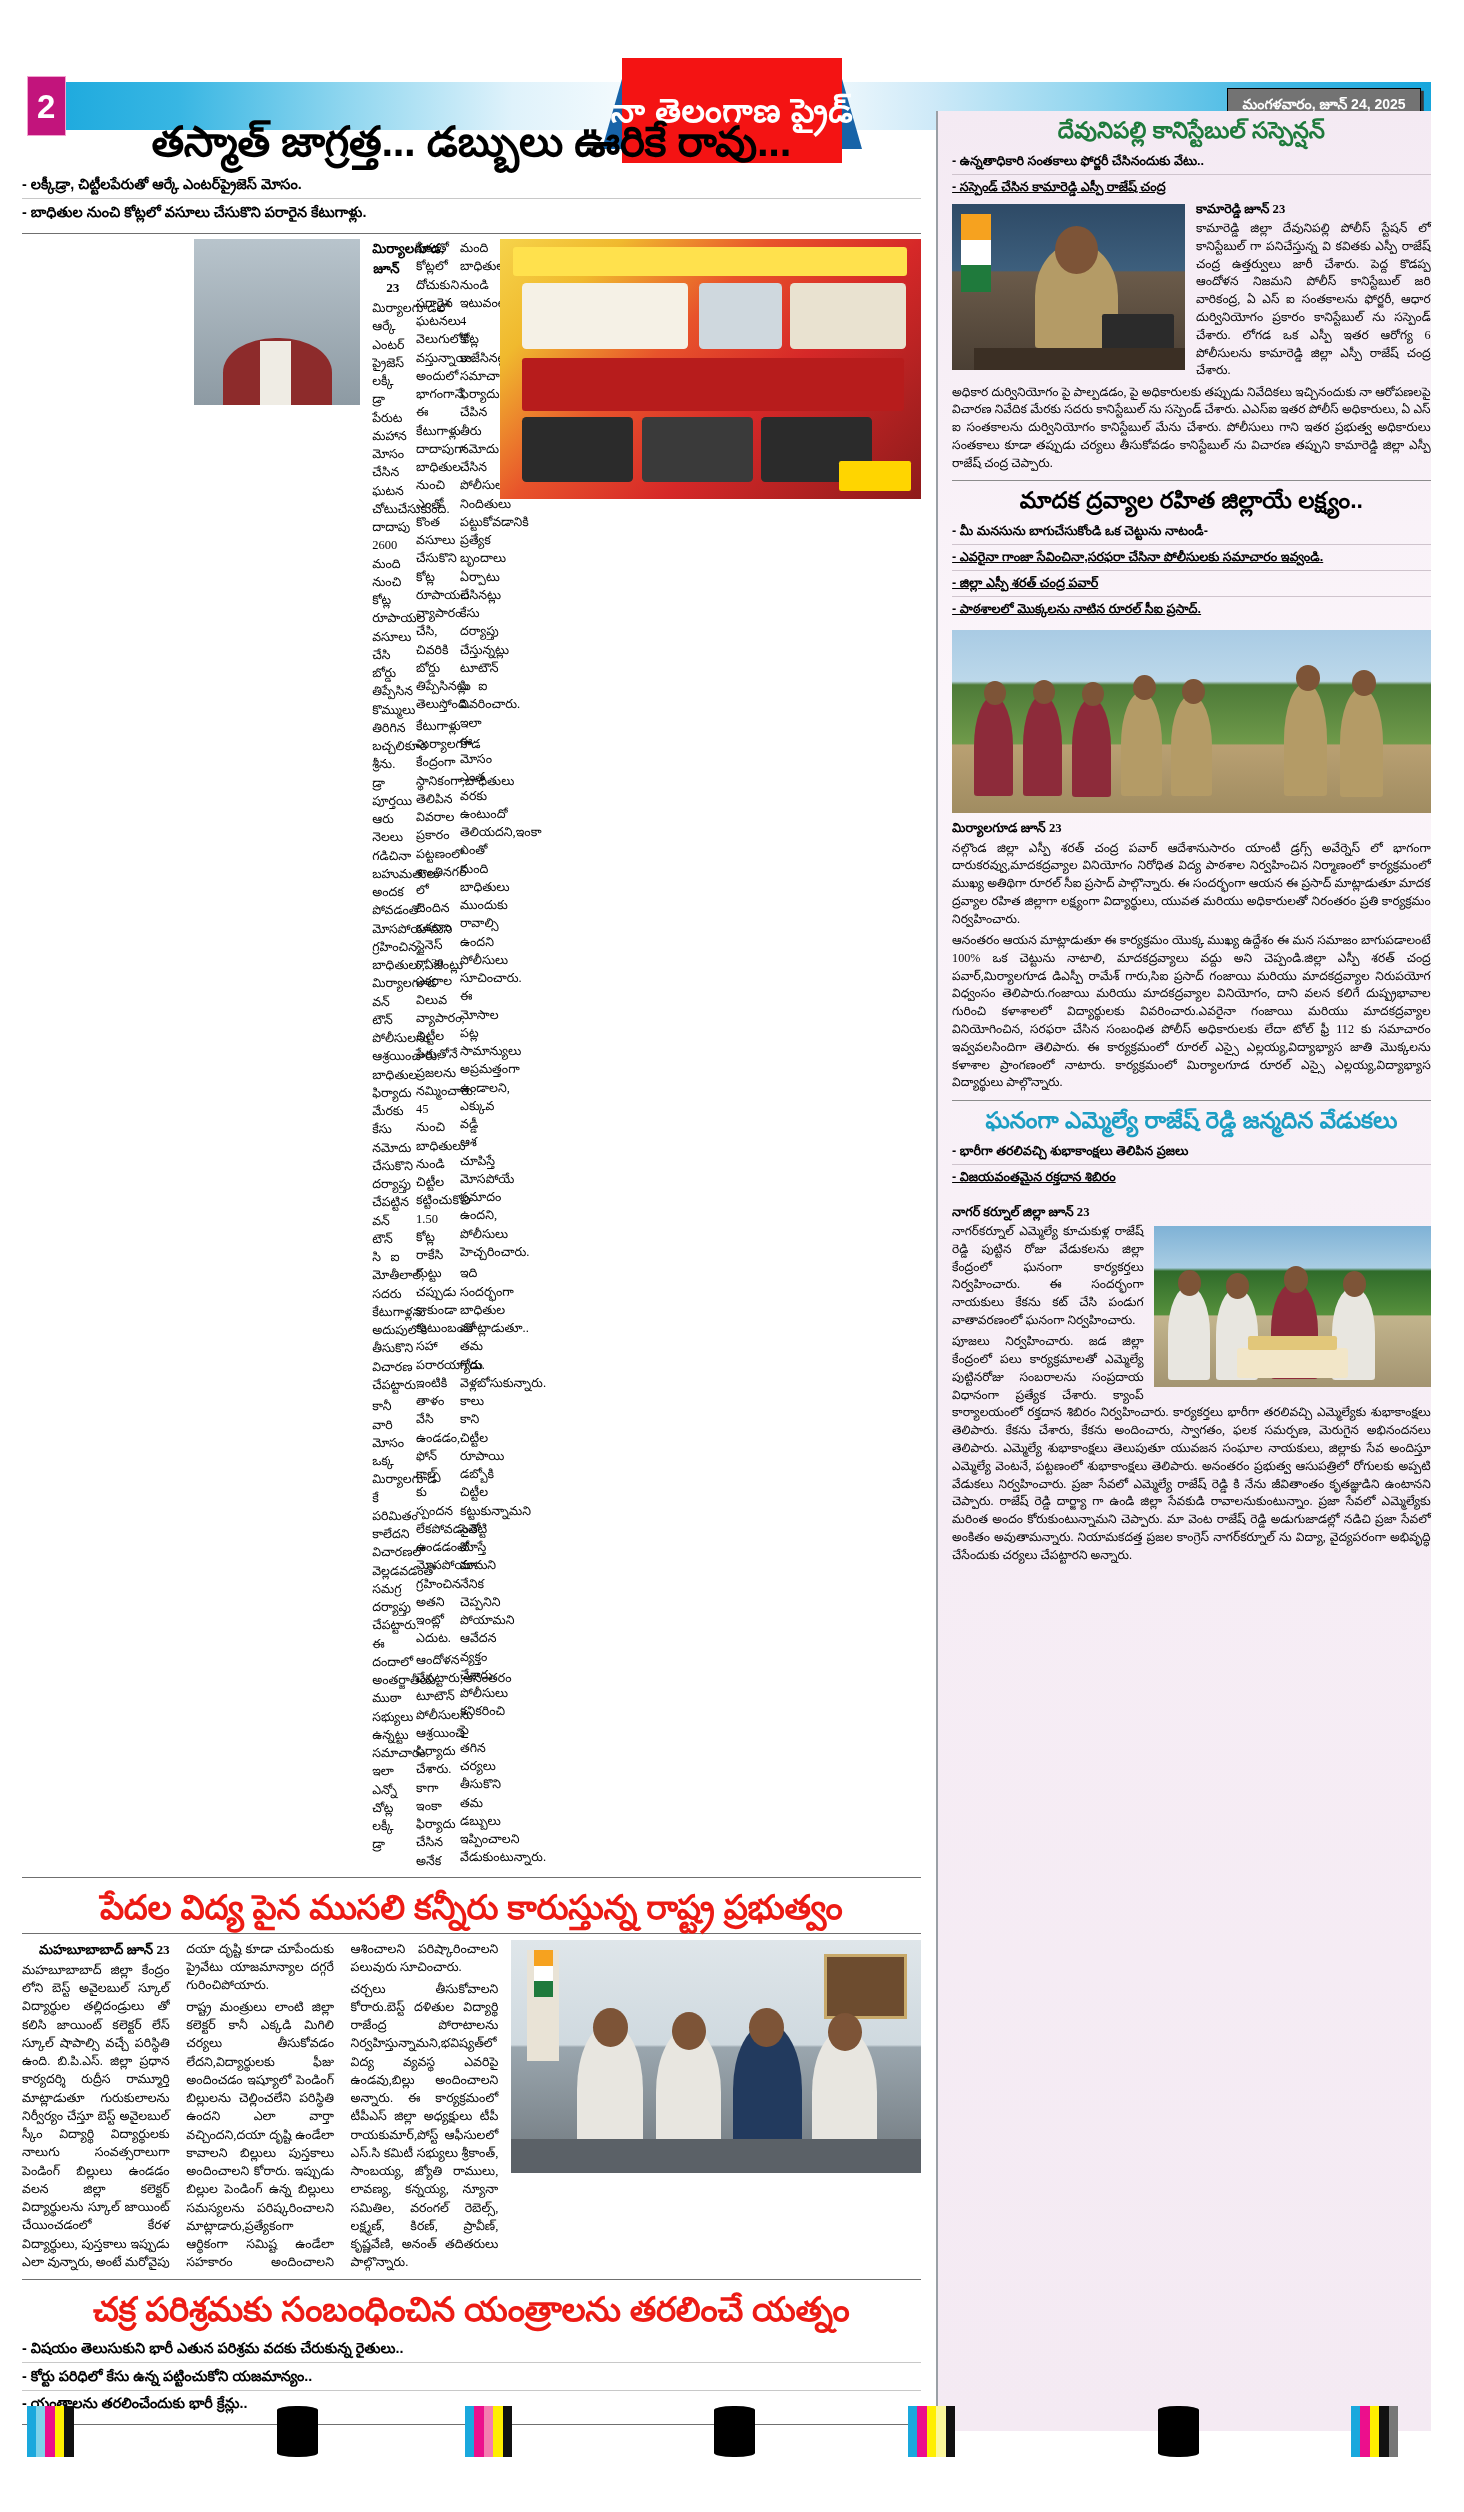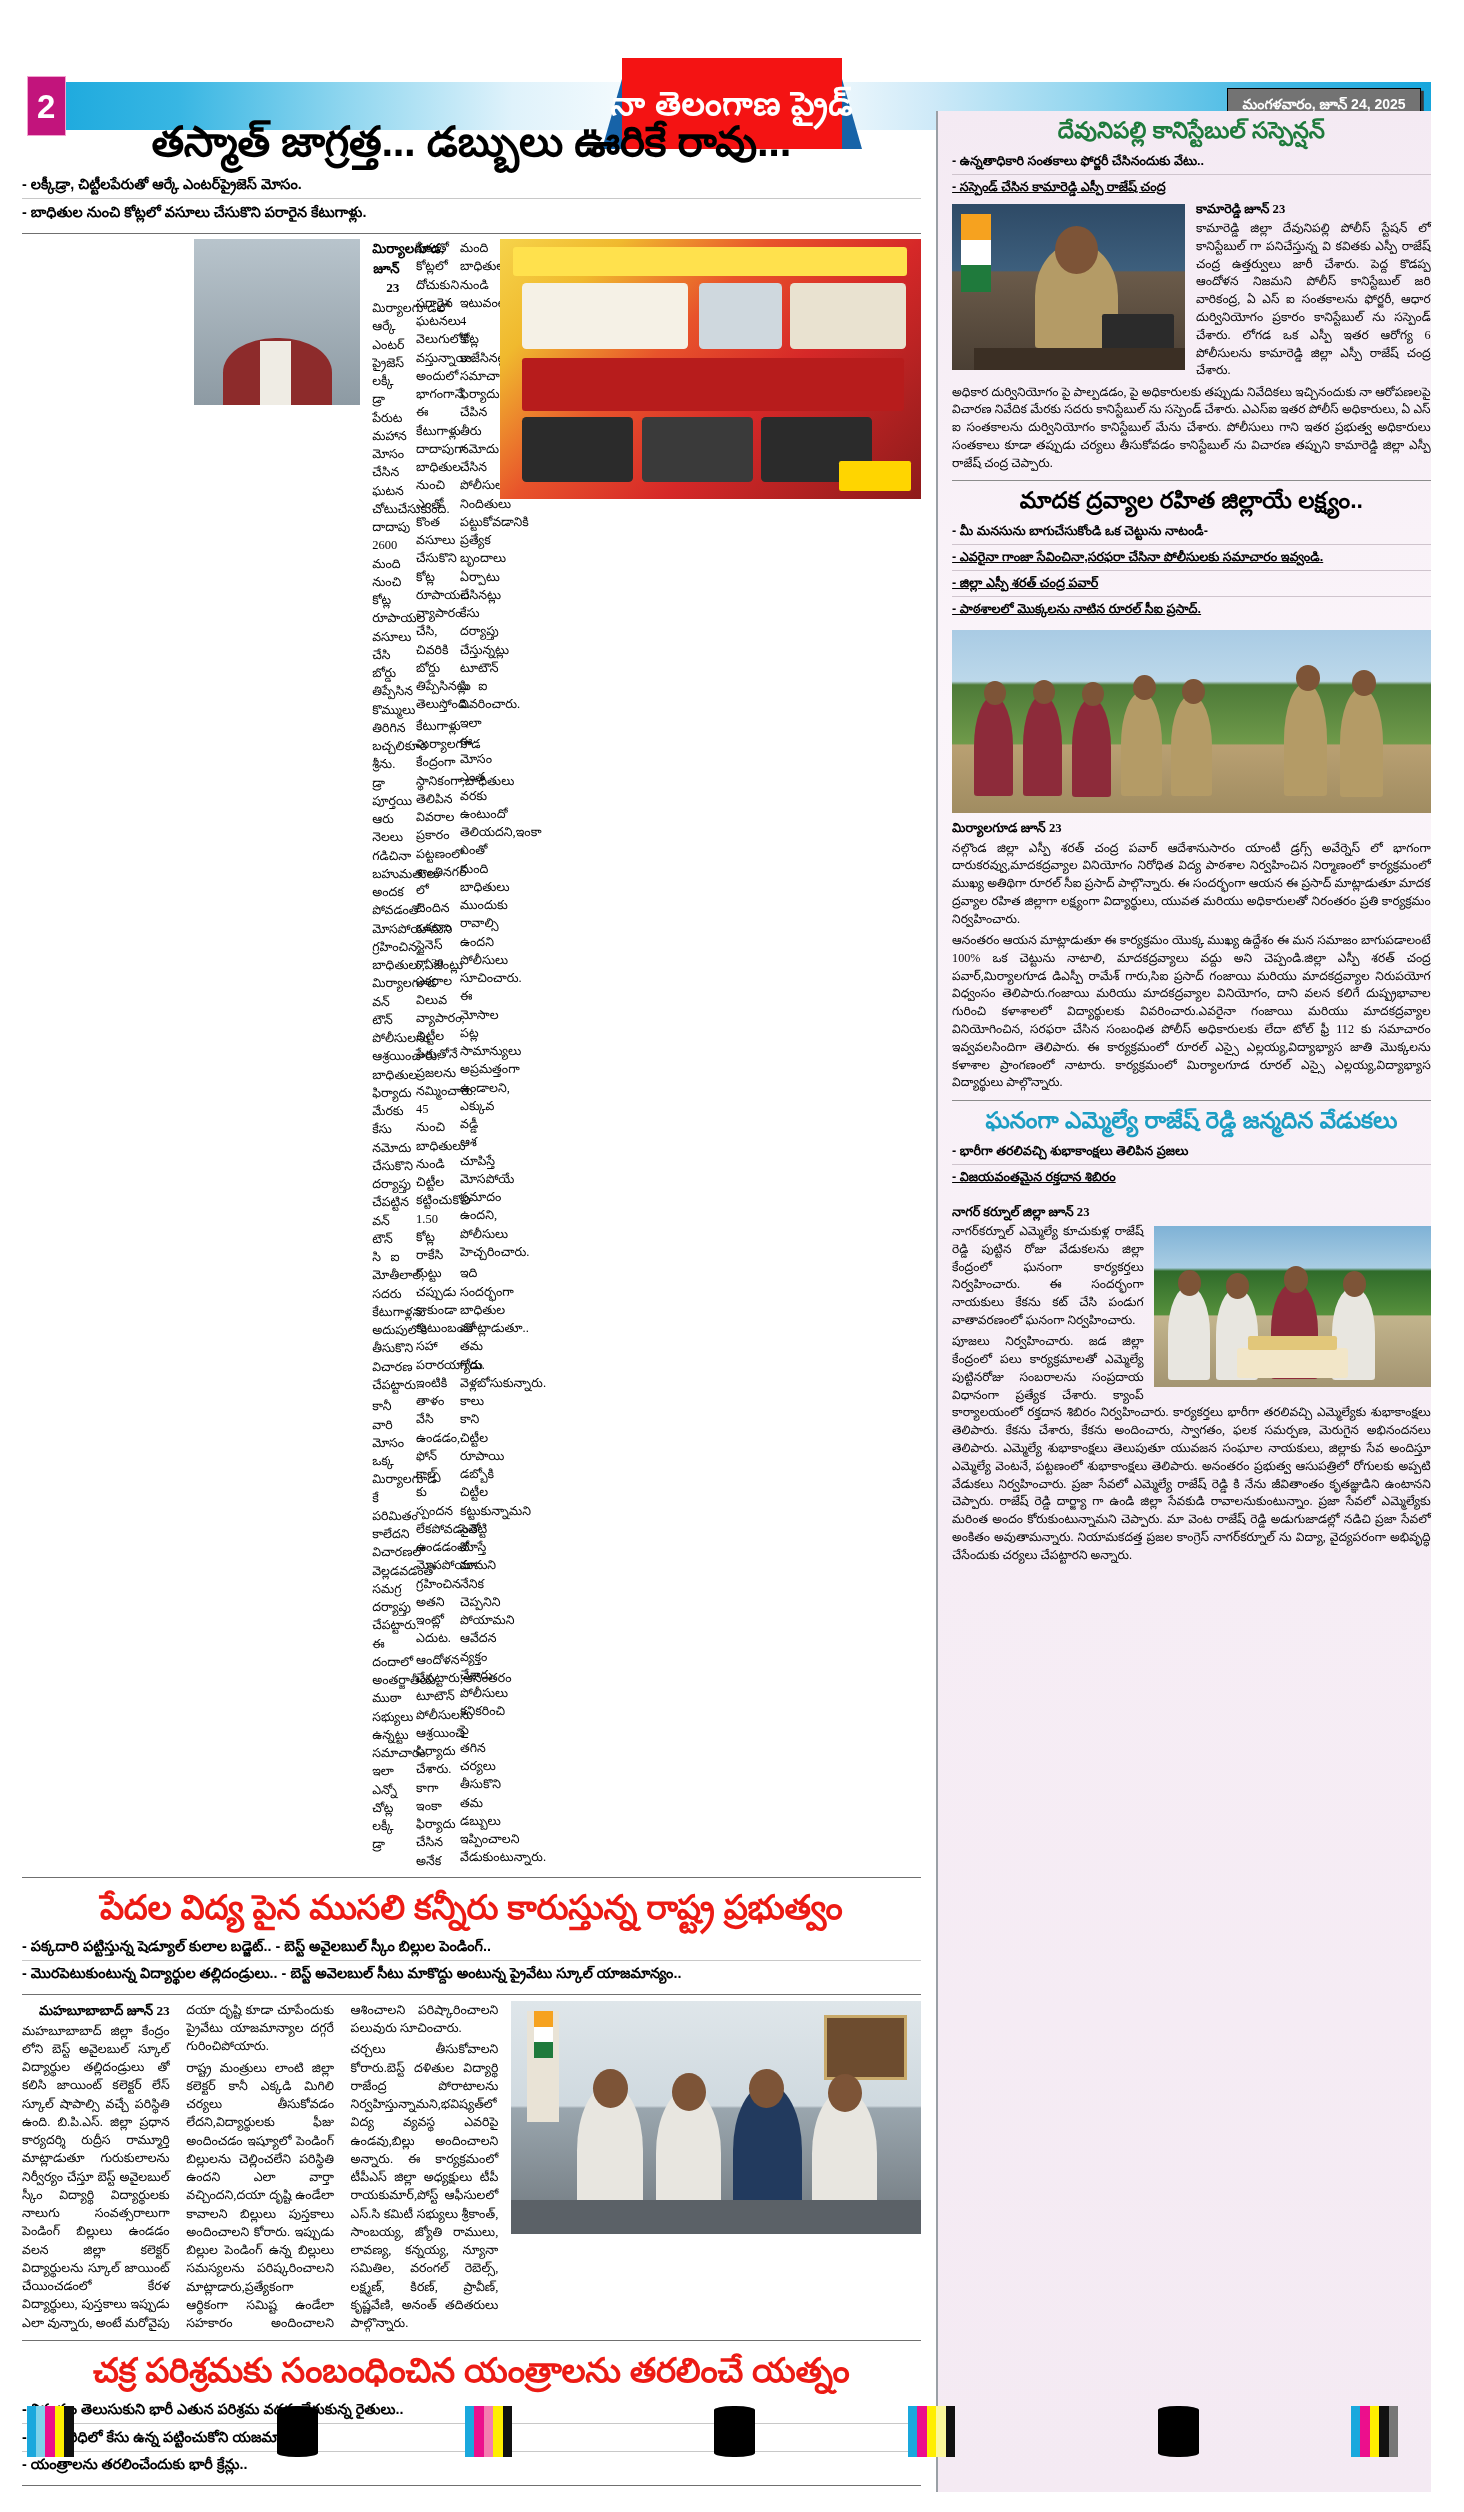--- a/index.html
+++ b/index.html
@@ -29,21 +29,21 @@
   .mast-flag {
     position: absolute; left: 50%; top: 58px; transform: translateX(-50%);
     width: 260px; height: 91px;
   }
   .mast-wing {
     position: absolute; top: 0; width: 100%; height: 100%;
     background: #1763a8;
     clip-path: polygon(0 100%, 10% 0, 90% 0, 100% 100%);
   }
   .mast-red {
-    position: absolute; left: 20px; top: 0; width: 220px; height: 91px;
+    position: absolute; left: 20px; top: 0; width: 220px; height: 105px;
     background: #f41313;
     display: flex; align-items: center; justify-content: center;
   }
   .mast-title {
     color: #fff; font-size: 33px; font-weight: bold; letter-spacing: 0.6px;
     white-space: nowrap; line-height: 1;
   }
   .date-box {
     position: absolute; right: 43px; top: 88px;
     background: #737373; color: #fff;
@@ -187,24 +187,20 @@
           <p>కేటుగాళ్లు మిర్యాలగూడ కేంద్రంగా స్థానికంగా,బాధితులు తెలిపిన వివరాల ప్రకారం పట్టణంలో శాంతినగర్ లో చెందిన ఒకటాం స్టైనెస్ గా 30 ఎకరాల విలువ వ్యాపారం, చిట్టీల పేరుతోనే ప్రజలను నమ్మించారు. 45 నుంచి బాధితులు నుండి చిట్టీల కట్టించుకొని 1.50 కోట్ల రాకేసి గుట్టు చప్పుడు కాకుండా కుటుంబంతో సహా పరారయ్యారు. ఇంటికి తాళం వేసి ఉండడం, ఫోన్ కాల్స్ కు స్పందన లేకపోవడంతో ఉండడంతో మోసపోయామని గ్రహించిన అతని ఇంట్లో ఎదుట.</p>
           <p>ఆందోళన చేపట్టారు,ఆనంతరం టూటౌన్ పోలీసులను ఆశ్రయించి ఫిర్యాదు చేశారు. కాగా ఇంకా ఫిర్యాదు చేసిన అనేక మంది బాధితుల నుండి ఇటువంటి 4 కోట్ల కాజేసినట్లు సమాచారం.బాధితుల ఫిర్యాదు చేపిన తీరు నమోదు చేసిన పోలీసులు నిందితులు పట్టుకోవడానికి ప్రత్యేక బృందాలు ఏర్పాటు చేసినట్లు కేసు దర్యాప్తు చేస్తున్నట్లు టూటౌన్ సి ఐ వివరించారు. ఇలా ఈ మోసం ఎంత వరకు ఉంటుందో తెలియదని,ఇంకా ఎంతో మంది బాధితులు ముందుకు రావాల్సి ఉందని పోలీసులు సూచించారు. ఈ మోసాల పట్ల సామాన్యులు అప్రమత్తంగా ఉండాలని, ఎక్కువ వడ్డీ ఆశ చూపిస్తే మోసపోయే ప్రమాదం ఉందని, పోలీసులు హెచ్చరించారు.</p>
           <p>ఇది సందర్భంగా బాధితుల మాట్లాడుతూ.. తమ గోడు వెళ్లబోసుకున్నారు. కాలు కాని చిట్టీల రూపాయి డబ్బోకి చిట్టీల కట్టుకున్నామని సైనెట్టి చూస్తే మా నేనిక చెప్పనిని పోయామని ఆవేదన వ్యక్తం చేశారు. పోలీసులు కనికరించి పై తగిన చర్యలు తీసుకొని తమ డబ్బులు ఇప్పించాలని వేడుకుంటున్నారు.</p>
         </div>
       </div>
 
       <hr class="hr-thick">
 
       <div class="story">
         <div class="hl hl-red hl-sec">పేదల విద్య పైన ముసలి కన్నీరు కారుస్తున్న రాష్ట్ర ప్రభుత్వం</div>
-        <div class="kicker-list">
-          <div class="kicker kicker-wide">- పక్కదారి పట్టిస్తున్న షెడ్యూల్ కులాల బడ్జెట్.. - బెస్ట్ అవైలబుల్ స్కీం బిల్లుల పెండింగ్..</div>
-          <div class="kicker kicker-wide">- మొరపెటుకుంటున్న విద్యార్థుల తల్లిదండ్రులు.. - బెస్ట్ అవెలబుల్ సీటు మాకొద్దు అంటున్న ప్రైవేటు స్కూల్ యాజమాన్యం..</div>
-        </div>
         <hr class="hr-thick">
 
         <div class="photo fl" style="width:410px;height:233px;">
           <div class="ph-office"></div>
           <div style="position:absolute;left:16.6px;top:10px;width:32px;height:111px;background:#e9e3d6;"></div>
           <div style="position:absolute;left:23px;top:10px;width:19px;height:47px;background:linear-gradient(180deg,#f6a21f 33%,#ffffff 33%,#ffffff 66%,#1f7a3c 66%);"></div>
           <div style="position:absolute;right:13.3px;top:14.4px;width:83px;height:65px;background:#6d4c2f;border:3.3px solid #c8a96a;"></div>
           <div class="ph-figure ph-white" style="left:66px;top:83px;width:66px;height:133px;"></div>
           <div class="ph-skin" style="position:absolute;left:82px;top:68px;width:35px;height:39px;"></div>
           <div class="ph-figure ph-white" style="left:145px;top:88px;width:65px;height:128px;"></div>

